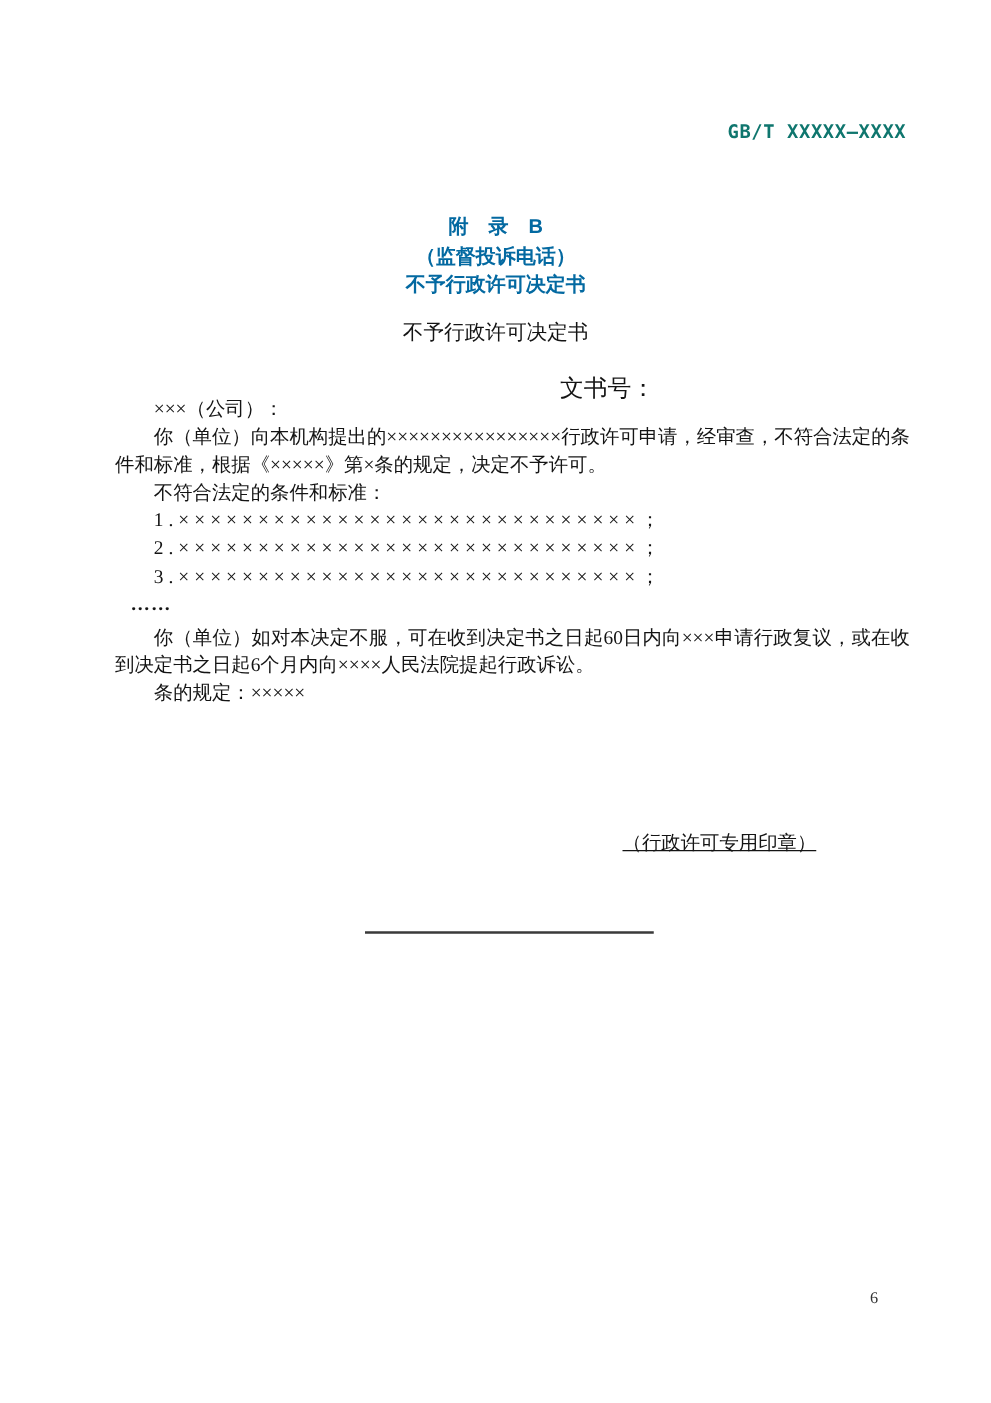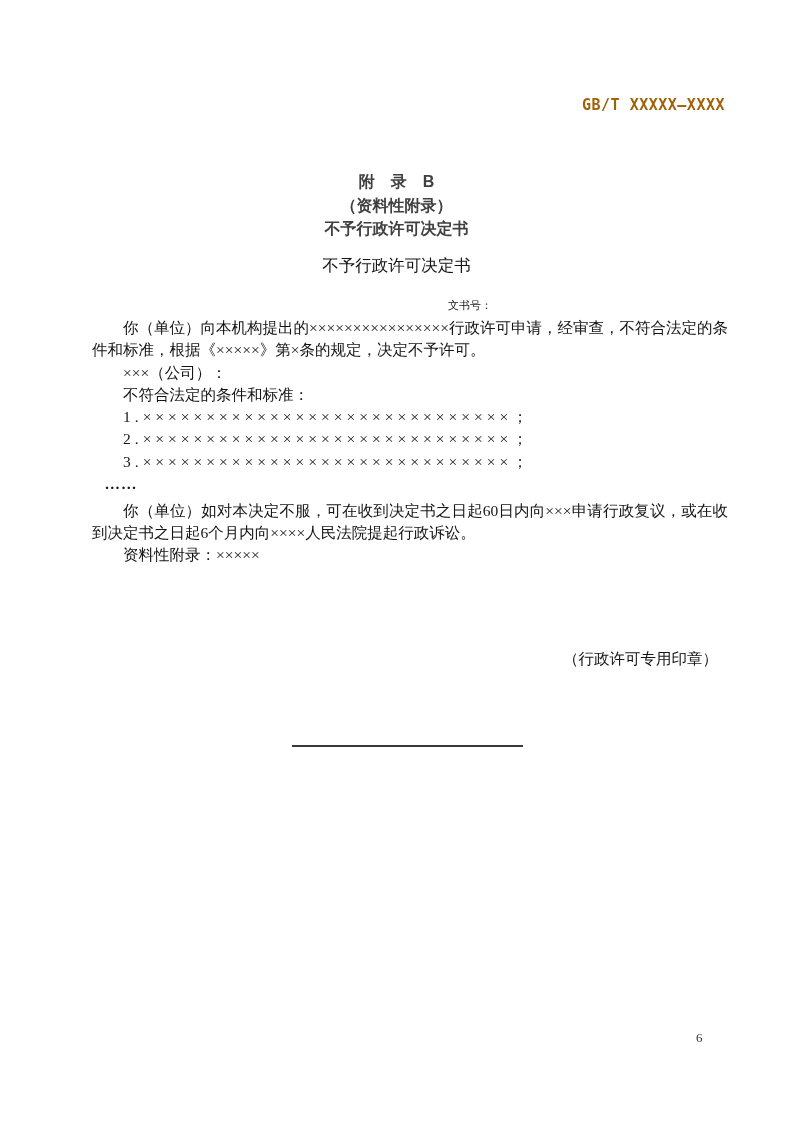--- a/index.html
+++ b/index.html
@@ -19,50 +19,50 @@
   }
   
   .doc-header {
     position: absolute;
     top: 96px;
     right: 68px;
     font-family: "DejaVu Sans Mono", "Liberation Mono", monospace;
     font-weight: bold;
     font-size: 15px;
     letter-spacing: 0.5px;
-    color: #a16207;
+    color: #0f766e;
   }
   
   .appendix-heading {
     position: absolute;
     top: 170px;
     left: 0;
     width: 100%;
     text-align: center;
     font-family: "Liberation Sans", "DejaVu Sans", sans-serif;
     font-weight: bold;
     font-size: 16px;
     line-height: 23.5px;
-    color: #404040;
+    color: #0369a1;
   }
   
   .doc-title {
     position: absolute;
     top: 255px;
     left: 0;
     width: 100%;
     text-align: center;
     font-size: 16.5px;
     color: #141414;
   }
   .doc-number {
     position: absolute;
     top: 298px;
     left: 448px;
-    font-size: 11px;
+    font-size: 19px;
   }
   .text-block {
     position: absolute;
     left: 92px;
     width: 636px;
     line-height: 22.3px;
   }
   .block-a { top: 317px; }
   .block-b { top: 500px; }
   .block-c { top: 544px; }
@@ -75,25 +75,26 @@
   .spread { letter-spacing: 4px; }
   .ellipsis-line {
     text-indent: 0.8em;
     font-weight: bold;
     letter-spacing: 1px;
   }
   .contact-block p { text-indent: 2em; }
   
   .seal-block {
     position: absolute;
-    top: 648px;
+    top: 664px;
     left: 498px;
     width: 220px;
-    text-align: right;
+    text-align: left;
     line-height: 22.5px;
+    text-decoration: underline;
   }
   
   .signature-line {
     position: absolute;
     top: 745px;
     left: 292px;
     width: 231px;
     height: 0;
     border-top: 2px solid #3a3a3a;
   }
@@ -107,44 +108,44 @@
 </style>
 </head>
 <body>
 
 <div class="page">
 
   <div class="doc-header">GB/T XXXXX—XXXX</div>
 
   <div class="appendix-heading">
     <div>附　录　B</div>
-    <div>（资料性附录）</div>
+    <div>（监督投诉电话）</div>
     <div>不予行政许可决定书</div>
   </div>
 
   <div class="doc-title">不予行政许可决定书</div>
 
   <div class="doc-number">文书号：</div>
 
   <div class="text-block block-a">
+    <p class="indent">×××（公司）：</p>
     <p class="indent justify">你（单位）向本机构提出的××××××××××××××××行政许可申请，经审查，不符合法定的条件和标准，根据《×××××》第×条的规定，决定不予许可。</p>
-    <p class="indent">×××（公司）：</p>
     <p class="indent">不符合法定的条件和标准：</p>
     <p class="indent spread">1.×××××××××××××××××××××××××××××；</p>
     <p class="indent spread">2.×××××××××××××××××××××××××××××；</p>
     <p class="indent spread">3.×××××××××××××××××××××××××××××；</p>
     <p class="ellipsis-line">……</p>
   </div>
 
   <div class="text-block block-b">
     <p class="indent justify">你（单位）如对本决定不服，可在收到决定书之日起60日内向×××申请行政复议，或在收到决定书之日起6个月内向××××人民法院提起行政诉讼。</p>
   </div>
 
   <div class="text-block block-c contact-block">
-    <p>资料性附录：×××××</p>
+    <p>条的规定：×××××</p>
   </div>
 
   <div class="seal-block">
     <div>（行政许可专用印章）</div>
   </div>
 
   <div class="signature-line"></div>
 
   <div class="page-number">6</div>
 

